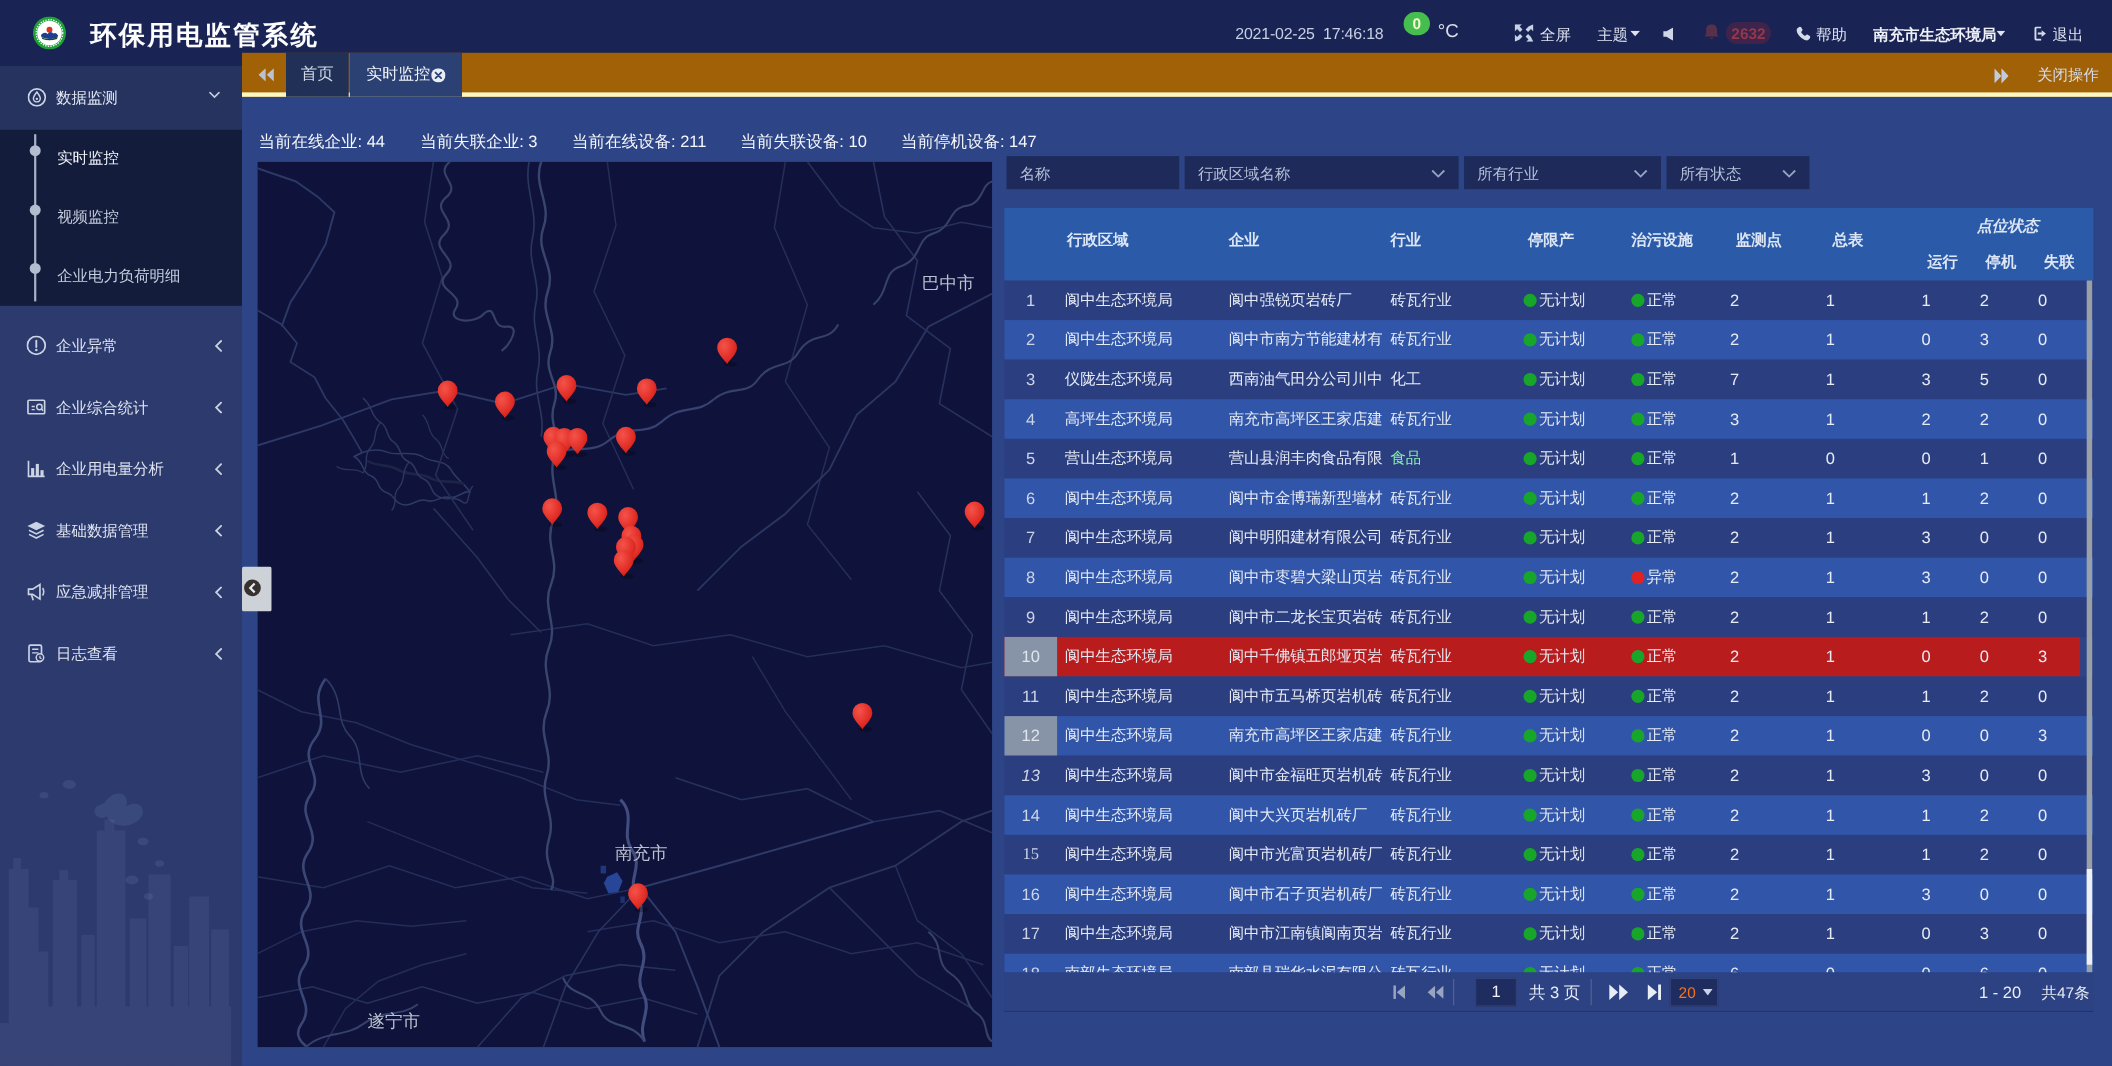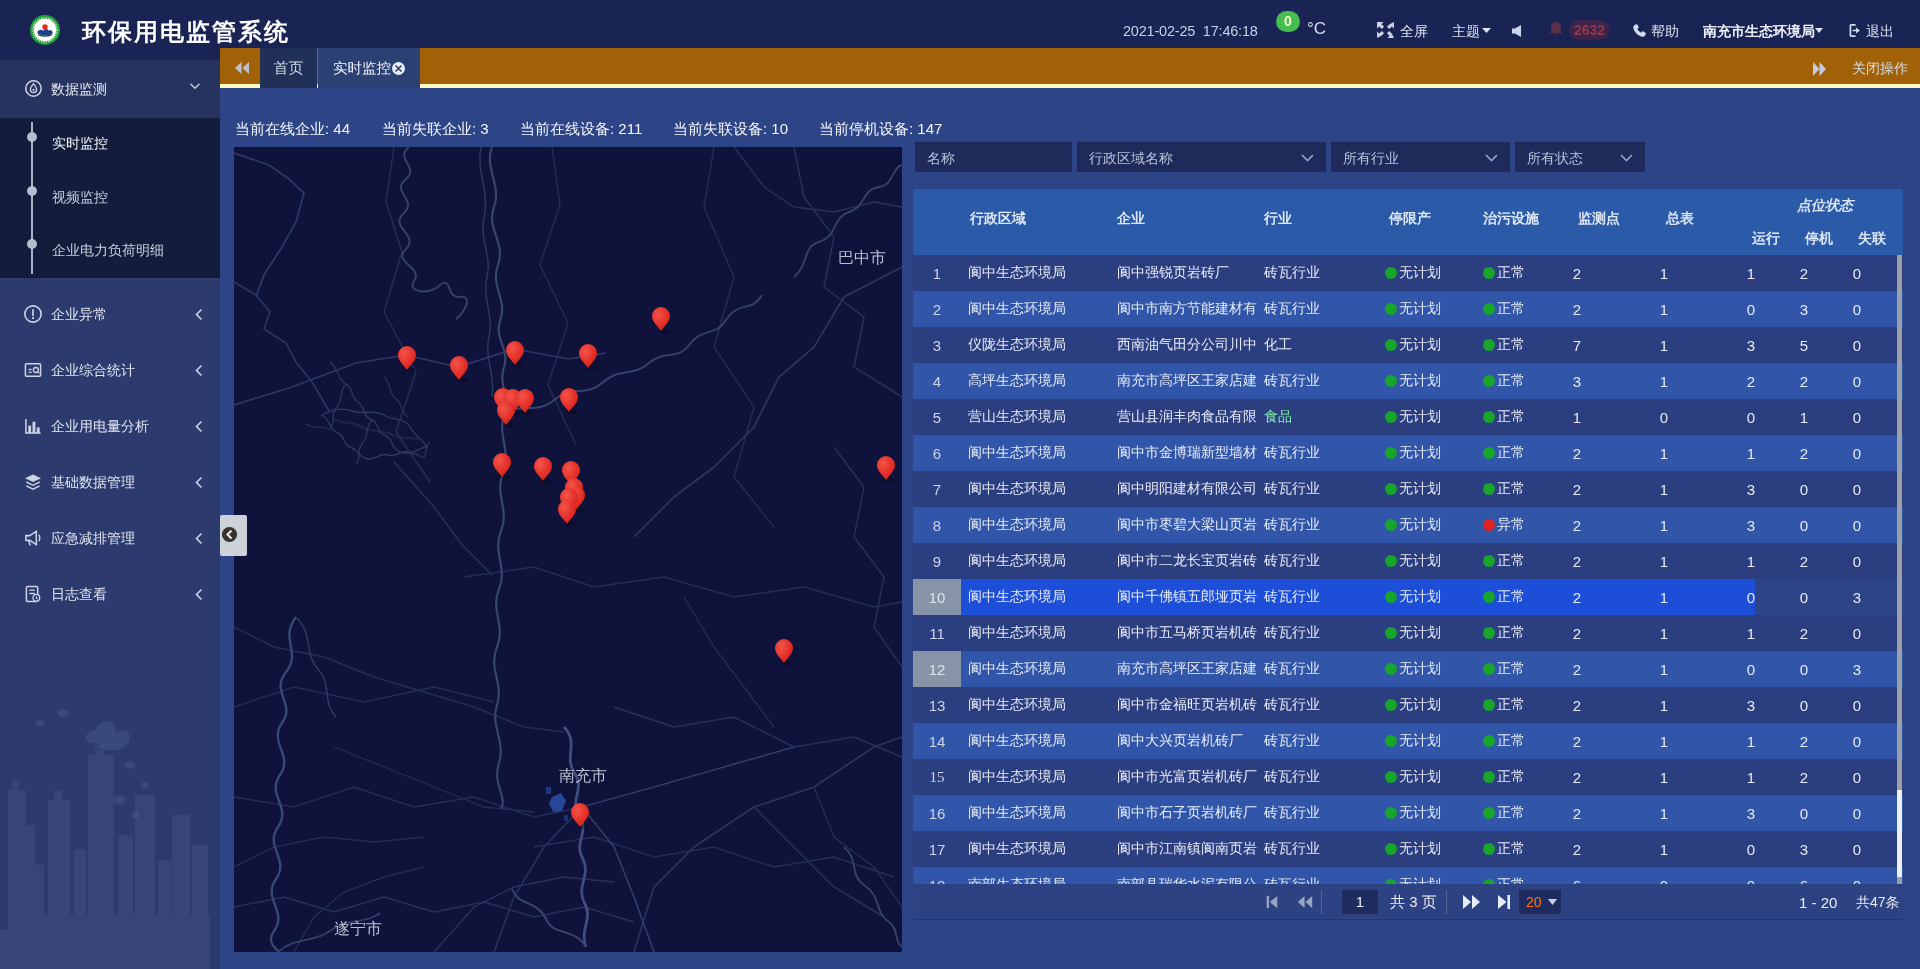--- a/index.html
+++ b/index.html
@@ -501,21 +501,21 @@
 <div class="abs" style="left:472px;top:12px;width:12px;height:12px;border-radius:6px;background:#18a62a;"></div>
 <div class="txt" style="left:486px;top:9px;font-size:14px;color:#e6ebf5;">无计划</div>
 <div class="abs" style="left:570px;top:12px;width:12px;height:12px;border-radius:6px;background:#18a62a;"></div>
 <div class="txt" style="left:584px;top:9px;font-size:14px;color:#e6ebf5;">正常</div>
 <div class="txt" style="left:644px;top:10px;width:40px;text-align:center;font-size:15px;color:#e6ebf5;">2</div>
 <div class="txt" style="left:731px;top:10px;width:40px;text-align:center;font-size:15px;color:#e6ebf5;">1</div>
 <div class="txt" style="left:818px;top:10px;width:40px;text-align:center;font-size:15px;color:#e6ebf5;">1</div>
 <div class="txt" style="left:871px;top:10px;width:40px;text-align:center;font-size:15px;color:#e6ebf5;">2</div>
 <div class="txt" style="left:924px;top:10px;width:40px;text-align:center;font-size:15px;color:#e6ebf5;">0</div>
 </div>
-<div class="abs" style="left:0;top:324px;width:842px;height:36px;background:#1d4ed8;">
+<div class="abs" style="left:0;top:324px;width:978px;height:36px;background:#b91c1c;">
 <div class="abs" style="left:0;top:0;width:48px;height:36px;background:#8793a7;"></div>
 <div class="txt" style="left:0;top:10px;width:48px;text-align:center;font-size:15px;color:#e0e4ec;">10</div>
 <div class="txt" style="left:55px;top:9px;font-size:14px;color:#e6ebf5;">阆中生态环境局</div>
 <div class="txt" style="left:204px;top:9px;font-size:14px;color:#e6ebf5;">阆中千佛镇五郎垭页岩</div>
 <div class="txt" style="left:351px;top:9px;font-size:14px;color:#e6ebf5;">砖瓦行业</div>
 <div class="abs" style="left:472px;top:12px;width:12px;height:12px;border-radius:6px;background:#18a62a;"></div>
 <div class="txt" style="left:486px;top:9px;font-size:14px;color:#e6ebf5;">无计划</div>
 <div class="abs" style="left:570px;top:12px;width:12px;height:12px;border-radius:6px;background:#18a62a;"></div>
 <div class="txt" style="left:584px;top:9px;font-size:14px;color:#e6ebf5;">正常</div>
 <div class="txt" style="left:644px;top:10px;width:40px;text-align:center;font-size:15px;color:#e6ebf5;">2</div>
@@ -549,21 +549,21 @@
 <div class="txt" style="left:486px;top:9px;font-size:14px;color:#e6ebf5;">无计划</div>
 <div class="abs" style="left:570px;top:12px;width:12px;height:12px;border-radius:6px;background:#18a62a;"></div>
 <div class="txt" style="left:584px;top:9px;font-size:14px;color:#e6ebf5;">正常</div>
 <div class="txt" style="left:644px;top:10px;width:40px;text-align:center;font-size:15px;color:#e6ebf5;">2</div>
 <div class="txt" style="left:731px;top:10px;width:40px;text-align:center;font-size:15px;color:#e6ebf5;">1</div>
 <div class="txt" style="left:818px;top:10px;width:40px;text-align:center;font-size:15px;color:#e6ebf5;">0</div>
 <div class="txt" style="left:871px;top:10px;width:40px;text-align:center;font-size:15px;color:#e6ebf5;">0</div>
 <div class="txt" style="left:924px;top:10px;width:40px;text-align:center;font-size:15px;color:#e6ebf5;">3</div>
 </div>
 <div class="abs" style="left:0;top:432px;width:990px;height:36px;background:#2b3e80;">
-<div class="txt" style="left:0;top:10px;width:48px;text-align:center;font-size:15px;color:#cdd4e8;">13</div>
+<div class="txt" style="left:0;top:10px;width:48px;text-align:center;font-size:15px;color:#cdd4e8;font-style:italic;">13</div>
 <div class="txt" style="left:55px;top:9px;font-size:14px;color:#e6ebf5;">阆中生态环境局</div>
 <div class="txt" style="left:204px;top:9px;font-size:14px;color:#e6ebf5;">阆中市金福旺页岩机砖</div>
 <div class="txt" style="left:351px;top:9px;font-size:14px;color:#e6ebf5;">砖瓦行业</div>
 <div class="abs" style="left:472px;top:12px;width:12px;height:12px;border-radius:6px;background:#18a62a;"></div>
 <div class="txt" style="left:486px;top:9px;font-size:14px;color:#e6ebf5;">无计划</div>
 <div class="abs" style="left:570px;top:12px;width:12px;height:12px;border-radius:6px;background:#18a62a;"></div>
 <div class="txt" style="left:584px;top:9px;font-size:14px;color:#e6ebf5;">正常</div>
 <div class="txt" style="left:644px;top:10px;width:40px;text-align:center;font-size:15px;color:#e6ebf5;">2</div>
 <div class="txt" style="left:731px;top:10px;width:40px;text-align:center;font-size:15px;color:#e6ebf5;">1</div>
 <div class="txt" style="left:818px;top:10px;width:40px;text-align:center;font-size:15px;color:#e6ebf5;">3</div>

